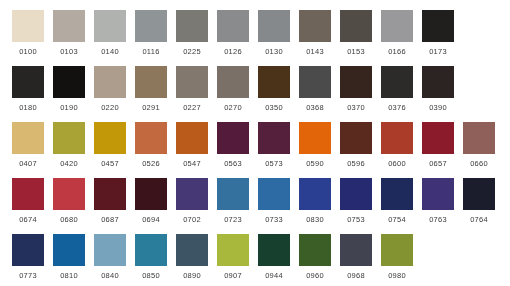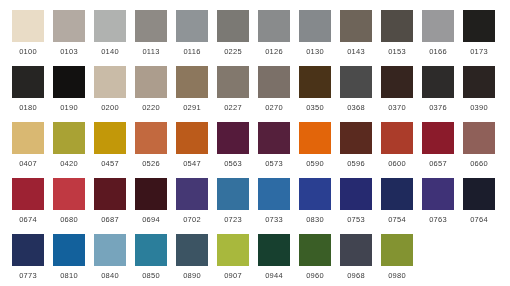--- a/index.html
+++ b/index.html
@@ -77,24 +77,20 @@
       </div>
       <div class="swatch-cell">
         <span class="swatch-chip" style="background: rgb(179, 170, 162);"></span>
         <span class="swatch-label">0103</span>
       </div>
       <div class="swatch-cell">
         <span class="swatch-chip" style="background: rgb(176, 178, 176);"></span>
         <span class="swatch-label">0140</span>
       </div>
       <div class="swatch-cell">
-        <span class="swatch-chip" style="background: rgb(142, 138, 133);"></span>
-        <span class="swatch-label">0113</span>
-      </div>
-      <div class="swatch-cell">
         <span class="swatch-chip" style="background: rgb(143, 148, 151);"></span>
         <span class="swatch-label">0116</span>
       </div>
       <div class="swatch-cell">
         <span class="swatch-chip" style="background: rgb(123, 121, 116);"></span>
         <span class="swatch-label">0225</span>
       </div>
       <div class="swatch-cell">
         <span class="swatch-chip" style="background: rgb(137, 139, 140);"></span>
         <span class="swatch-label">0126</span>
@@ -121,24 +117,20 @@
       </div>
     </div>
     <div class="swatch-row">
       <div class="swatch-cell">
         <span class="swatch-chip" style="background: rgb(38, 37, 35);"></span>
         <span class="swatch-label">0180</span>
       </div>
       <div class="swatch-cell">
         <span class="swatch-chip" style="background: rgb(18, 17, 16);"></span>
         <span class="swatch-label">0190</span>
-      </div>
-      <div class="swatch-cell">
-        <span class="swatch-chip" style="background: rgb(201, 187, 167);"></span>
-        <span class="swatch-label">0200</span>
       </div>
       <div class="swatch-cell">
         <span class="swatch-chip" style="background: rgb(172, 157, 141);"></span>
         <span class="swatch-label">0220</span>
       </div>
       <div class="swatch-cell">
         <span class="swatch-chip" style="background: rgb(140, 119, 93);"></span>
         <span class="swatch-label">0291</span>
       </div>
       <div class="swatch-cell">

